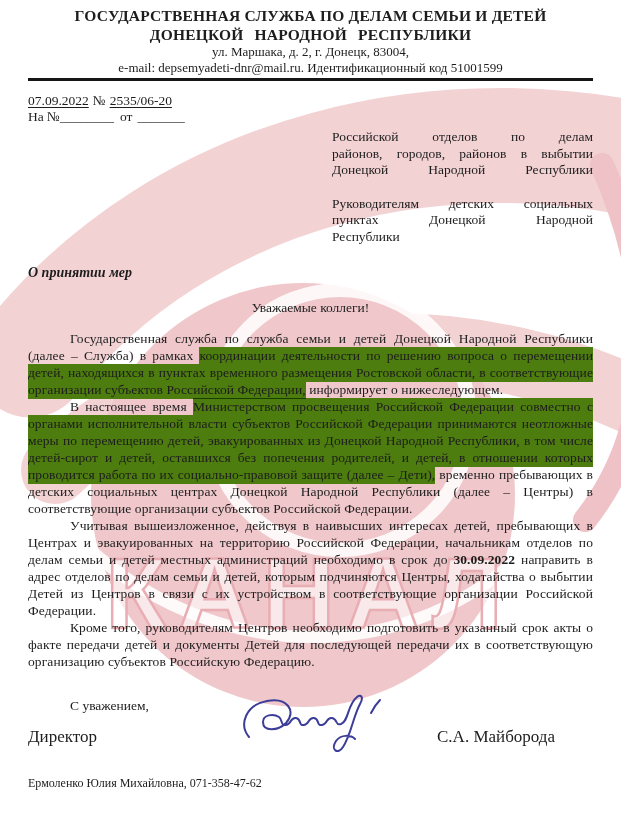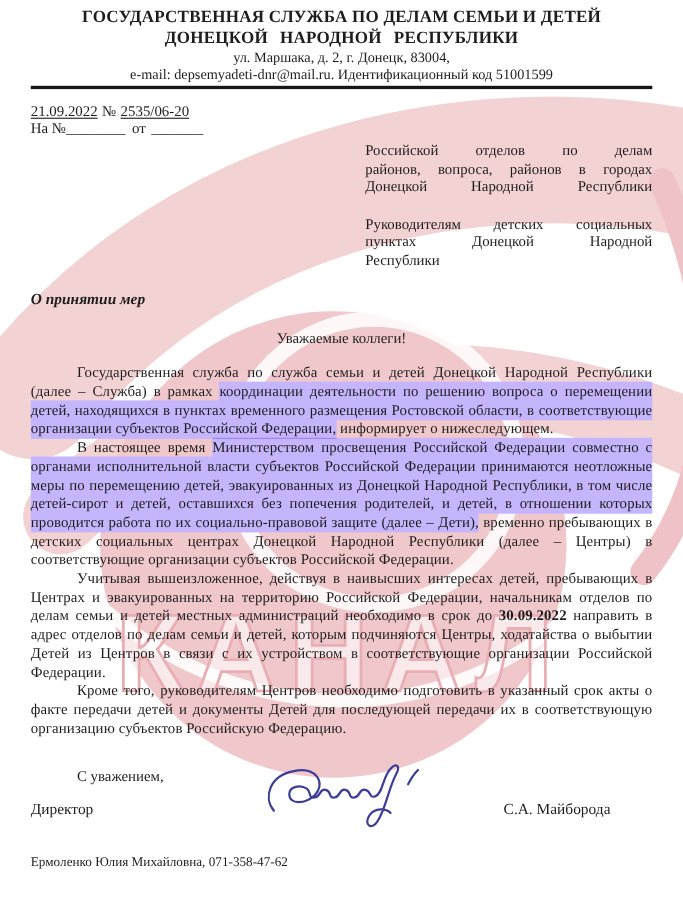--- a/index.html
+++ b/index.html
@@ -24,25 +24,25 @@
   .recipients{margin:4px 0 0 auto;width:261px;font-size:13.5px;}
   .recipient{margin:0 0 17px 0;}
   .rline{line-height:16.5px;}
   .rline.stretch{text-align:justify;text-align-last:justify;}
 
   .subject{margin-top:20px;font-size:14px;line-height:15px;font-weight:bold;font-style:italic;font-family:Liberation Serif, serif;}
   .greeting{margin-top:20px;font-size:13.5px;line-height:15px;text-align:center;}
 
   .body-block{margin-top:15px;}
   .para{margin:0;font-size:13.5px;line-height:17px;text-align:justify;text-indent:42px;letter-spacing:.1px;}
-  .hl{background:#c4b5fd;mix-blend-mode:multiply;padding:1px 0 2px 0;}
+  .hl{background:#4d7c0f;mix-blend-mode:multiply;padding:1px 0 2px 0;}
   .bold{font-weight:bold;}
 
   .regards{margin-top:28px;padding-left:42px;font-size:13.5px;line-height:15px;}
-  .sign-row{margin-top:16px;position:relative;display:flex;justify-content:space-between;align-items:flex-end;font-size:14px;line-height:16px;}
+  .sign-row{margin-top:16px;position:relative;display:flex;justify-content:space-between;align-items:flex-end;font-size:17px;line-height:16px;}
   .sign-name{margin-right:38px;}
   .signature{position:absolute;left:205px;top:-42px;width:165px;height:85px;}
 
   .footer{margin-top:31px;font-size:12px;line-height:14px;}
 </style>
 </head>
 <body>
 
 <div class="page">
 
@@ -65,31 +65,31 @@
     <header>
       <div class="org1">ГОСУДАРСТВЕННАЯ СЛУЖБА ПО ДЕЛАМ СЕМЬИ И ДЕТЕЙ</div>
       <div class="org2">ДОНЕЦКОЙ НАРОДНОЙ РЕСПУБЛИКИ</div>
       <div class="addr">ул. Маршака, д. 2, г. Донецк, 83004,</div>
       <div class="addr">e-mail: depsemyadeti-dnr@mail.ru. Идентификационный код 51001599</div>
       <div class="rule"></div>
     </header>
 
     <div class="ref">
       <div>
-        <span class="u">21.09.2022</span><span class="num-sign">№</span><span class="u">2535/06-20</span>
+        <span class="u">07.09.2022</span><span class="num-sign">№</span><span class="u">2535/06-20</span>
       </div>
       <div>
         <span>На №</span><span class="blankline">________</span><span class="ot">от</span><span class="blankline">_______</span>
       </div>
     </div>
 
     <div class="recipients">
         <div class="recipient">
           <div class="rline stretch">Российской отделов по делам</div>
-          <div class="rline stretch">районов, вопроса, районов в городах</div>
+          <div class="rline stretch">районов, городов, районов в выбытии</div>
           <div class="rline stretch">Донецкой Народной Республики</div>
         </div>
         <div class="recipient">
           <div class="rline stretch">Руководителям детских социальных</div>
           <div class="rline stretch">пунктах Донецкой Народной</div>
           <div class="rline">Республики</div>
         </div>
       </div>
 
     <div class="subject">О принятии мер</div>

